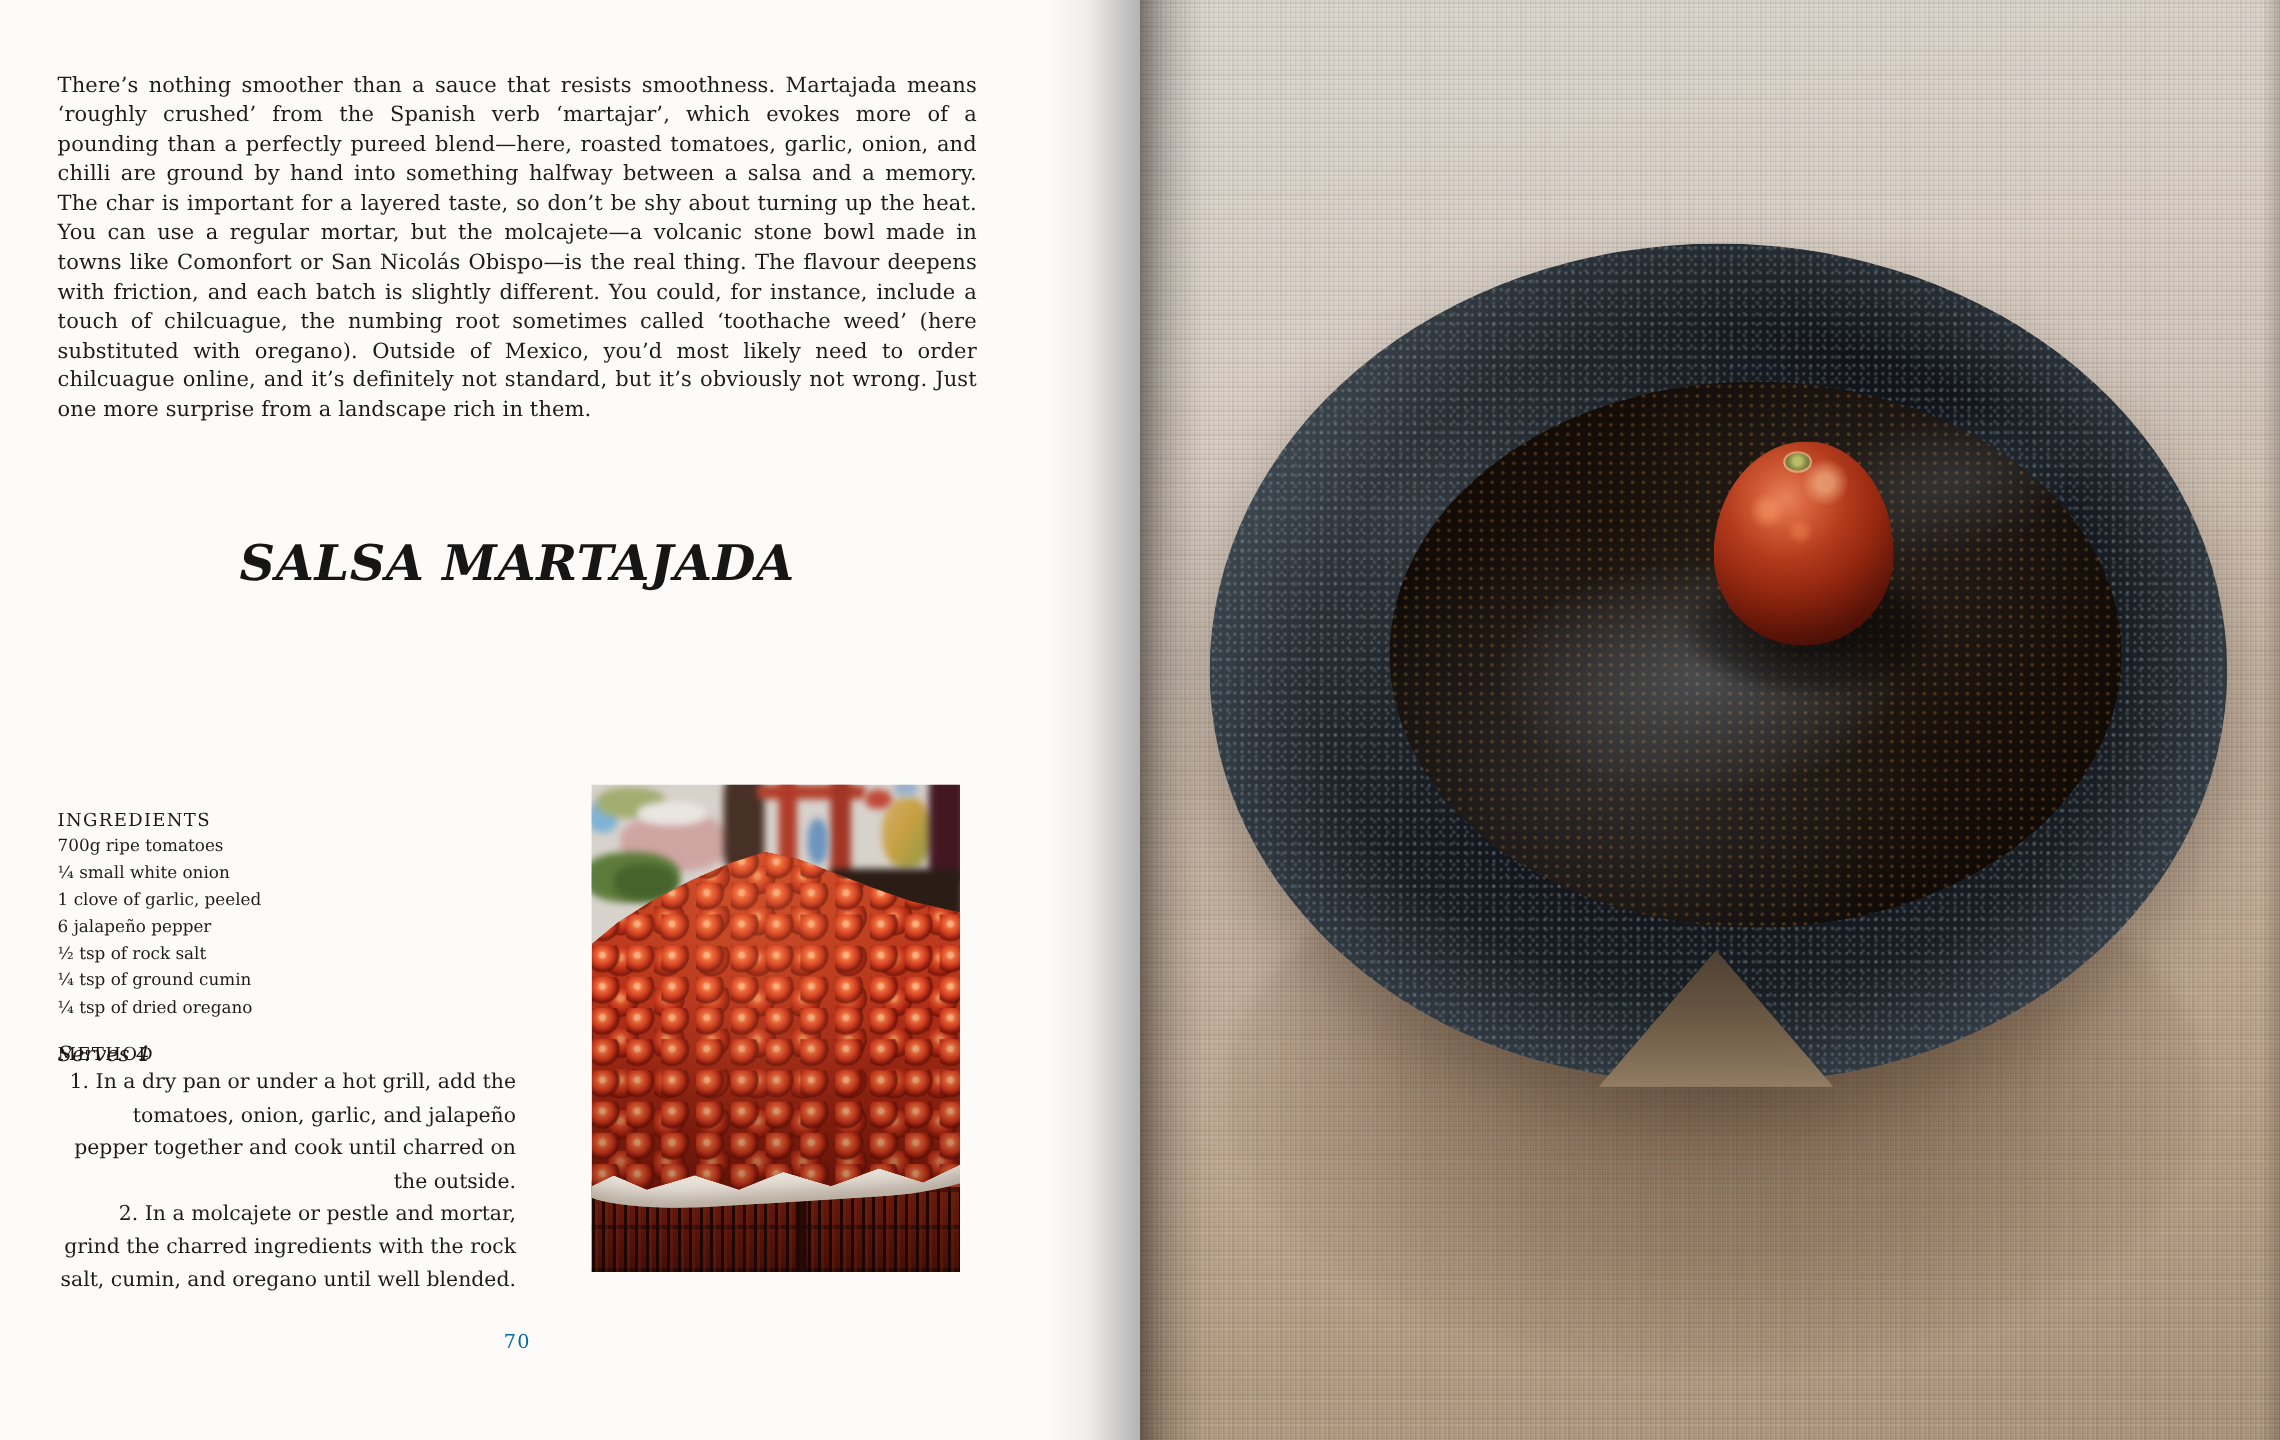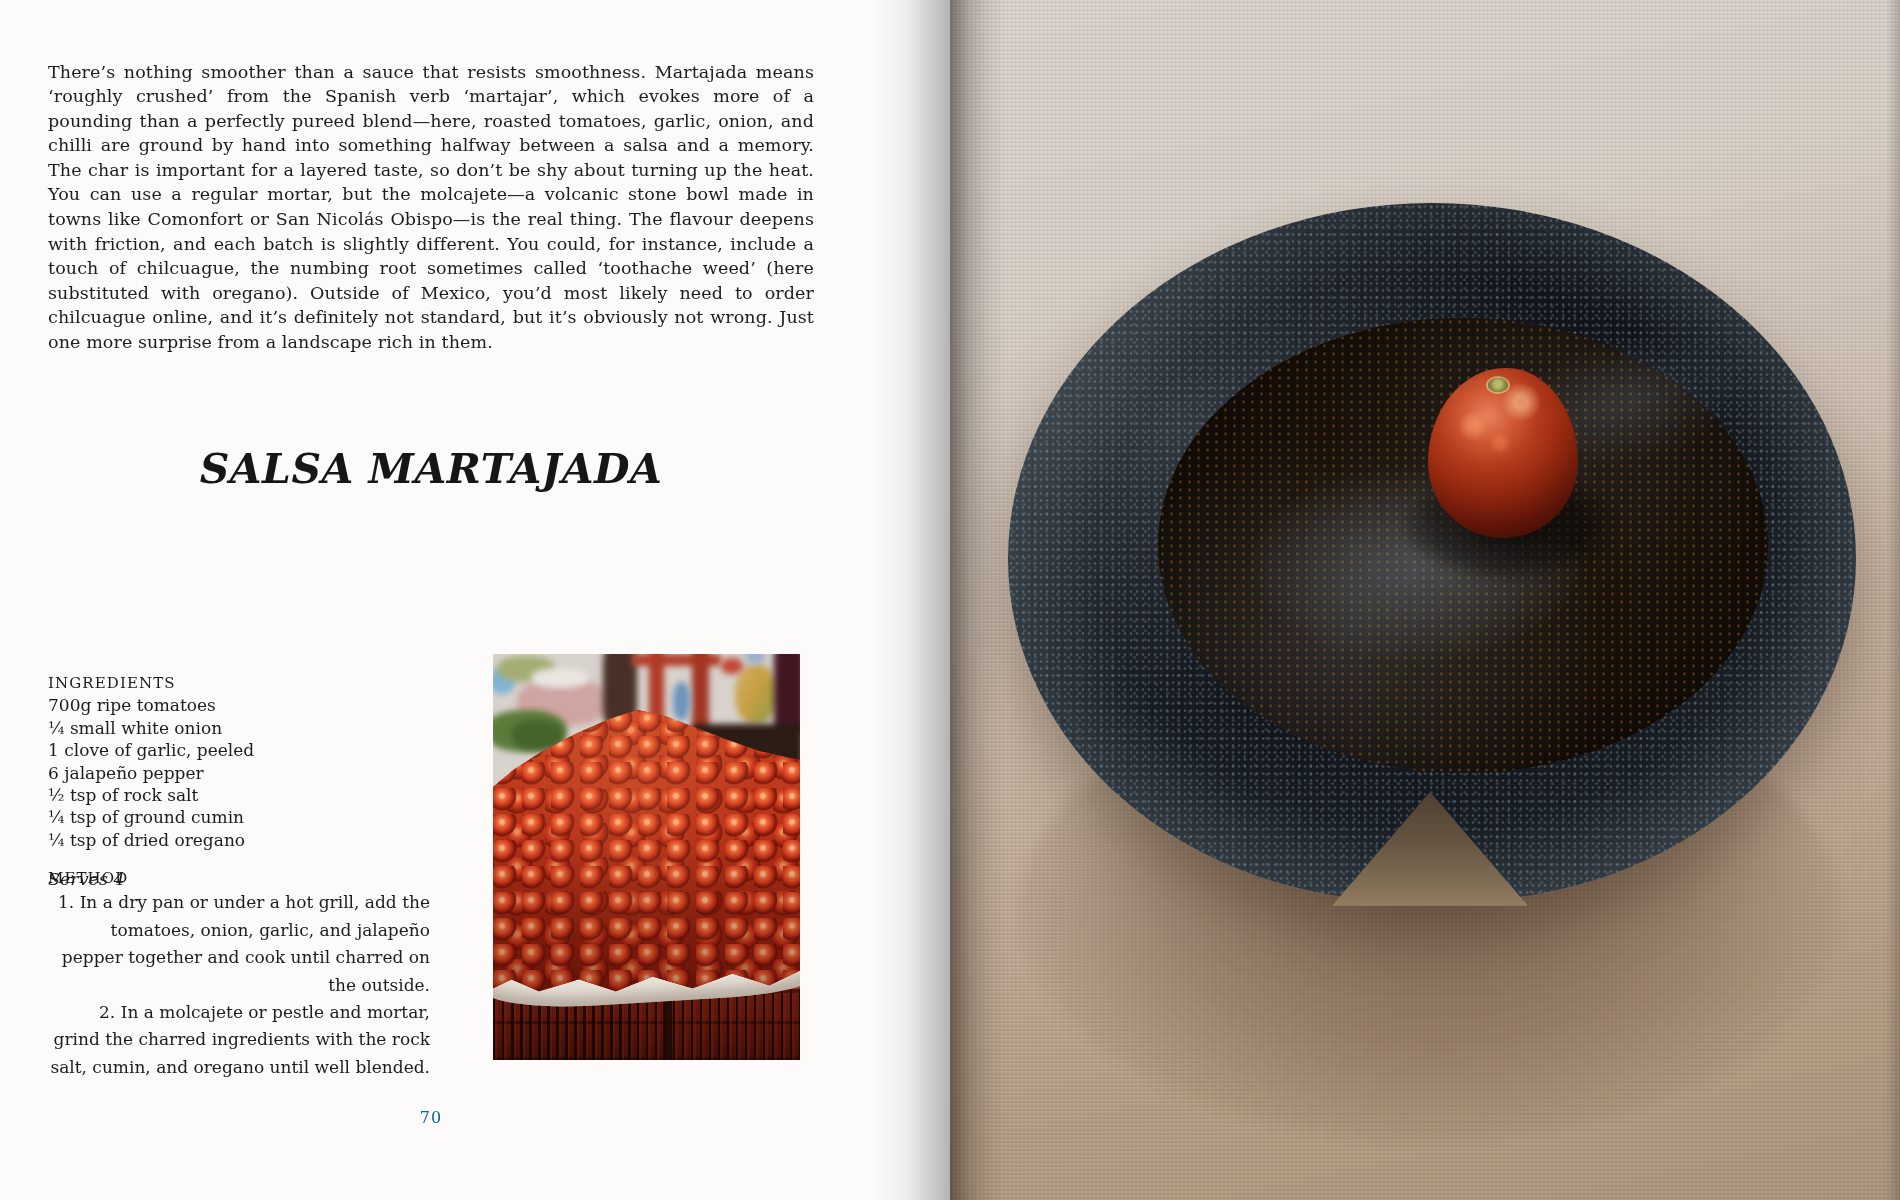--- a/index.html
+++ b/index.html
@@ -15,21 +15,21 @@
     position:absolute;left:48px;top:42px;width:766px;
     font-size:17.5px;line-height:24.6px;text-align:justify;letter-spacing:.1px;
   }
   .recipe-title{
     position:absolute;left:48px;top:445px;width:766px;text-align:center;
     font-style:italic;font-weight:bold;font-size:41px;letter-spacing:.5px;color:#161616;
     white-space:nowrap;
   }
   .ing-block{position:absolute;left:48px;top:672px;width:380px;}
   .sec-heading{font-size:15px;letter-spacing:1.1px;line-height:22.4px;color:#1a1a1a;}
-  .ing-item{font-size:17px;line-height:22.4px;}
+  .ing-item{font-size:14px;line-height:22.4px;}
   .serves{position:absolute;left:48px;top:869px;font-style:italic;font-size:17.5px;}
   .method-block{position:absolute;left:48px;top:867px;width:382px;}
   .method-step{font-size:17px;line-height:27.4px;text-align:right;}
   .page-number{
     position:absolute;left:48px;top:1108px;width:766px;text-align:center;
     font-size:16px;letter-spacing:1px;color:#0369a1;
   }
   .gutter-shadow-left{
     position:absolute;right:0;top:0;width:78px;height:1200px;pointer-events:none;
     background:linear-gradient(90deg,rgba(60,60,64,0) 0%,rgba(60,60,64,.07) 45%,rgba(55,55,60,.30) 88%,rgba(95,95,100,.46) 100%);

